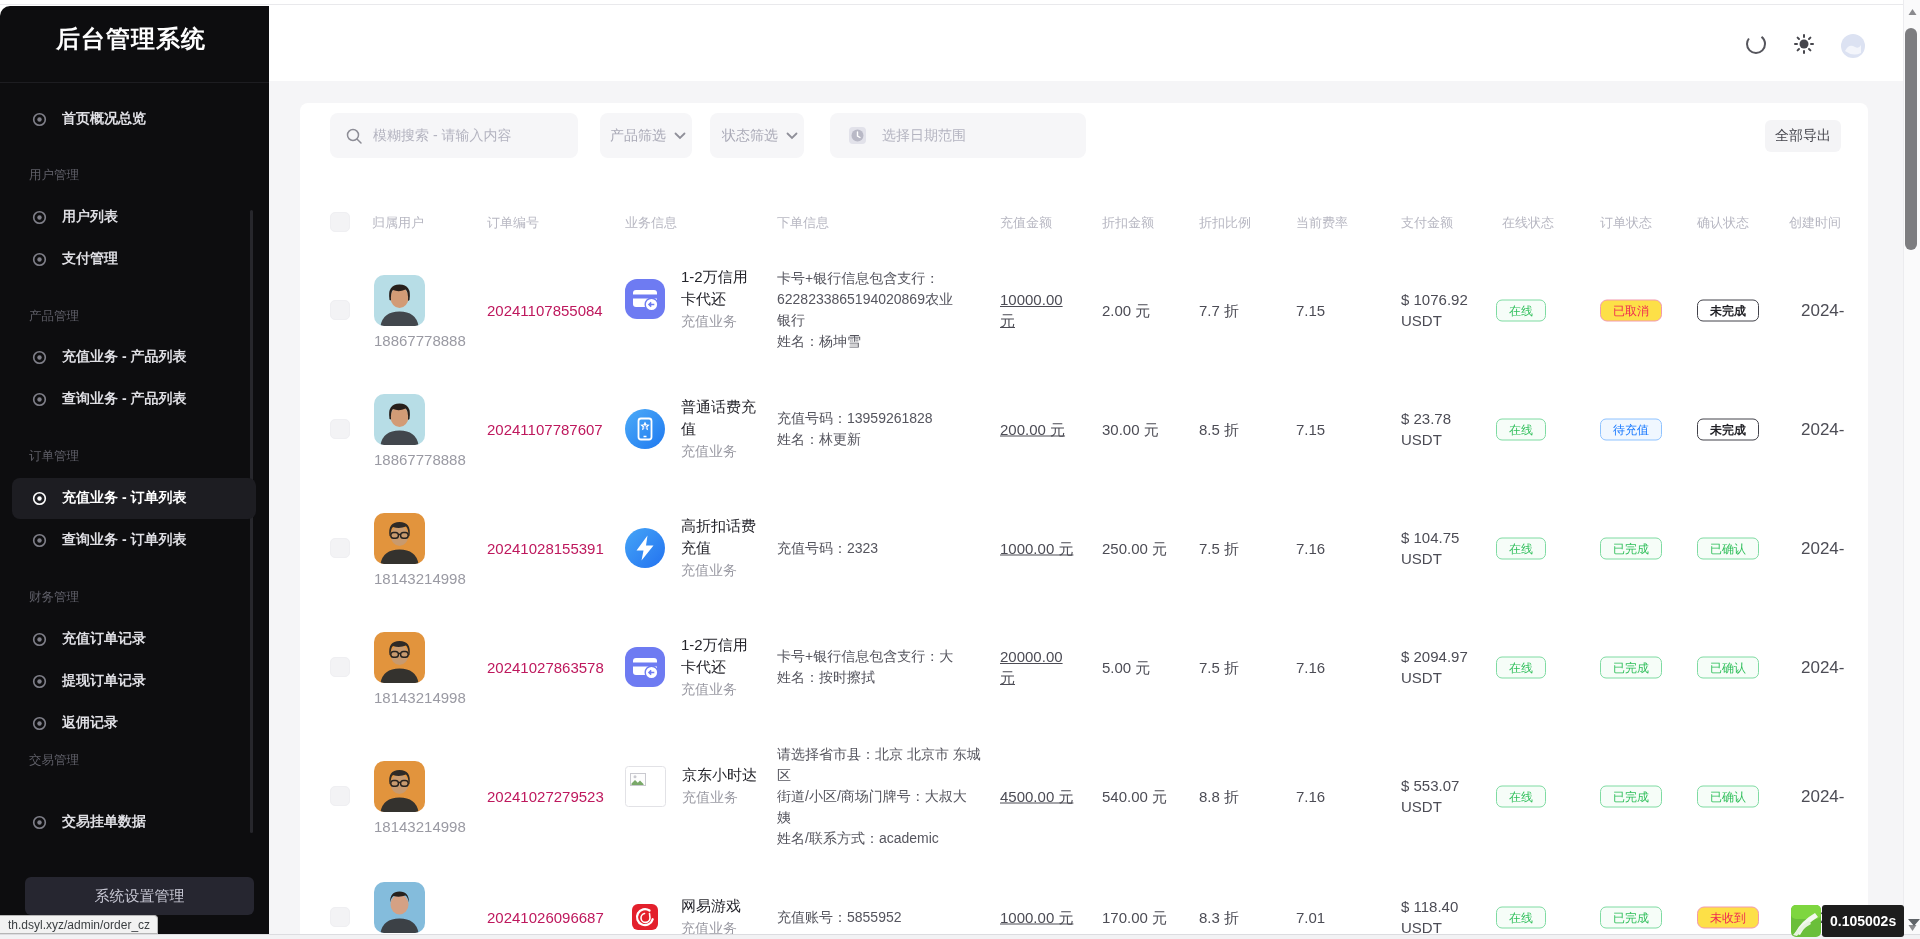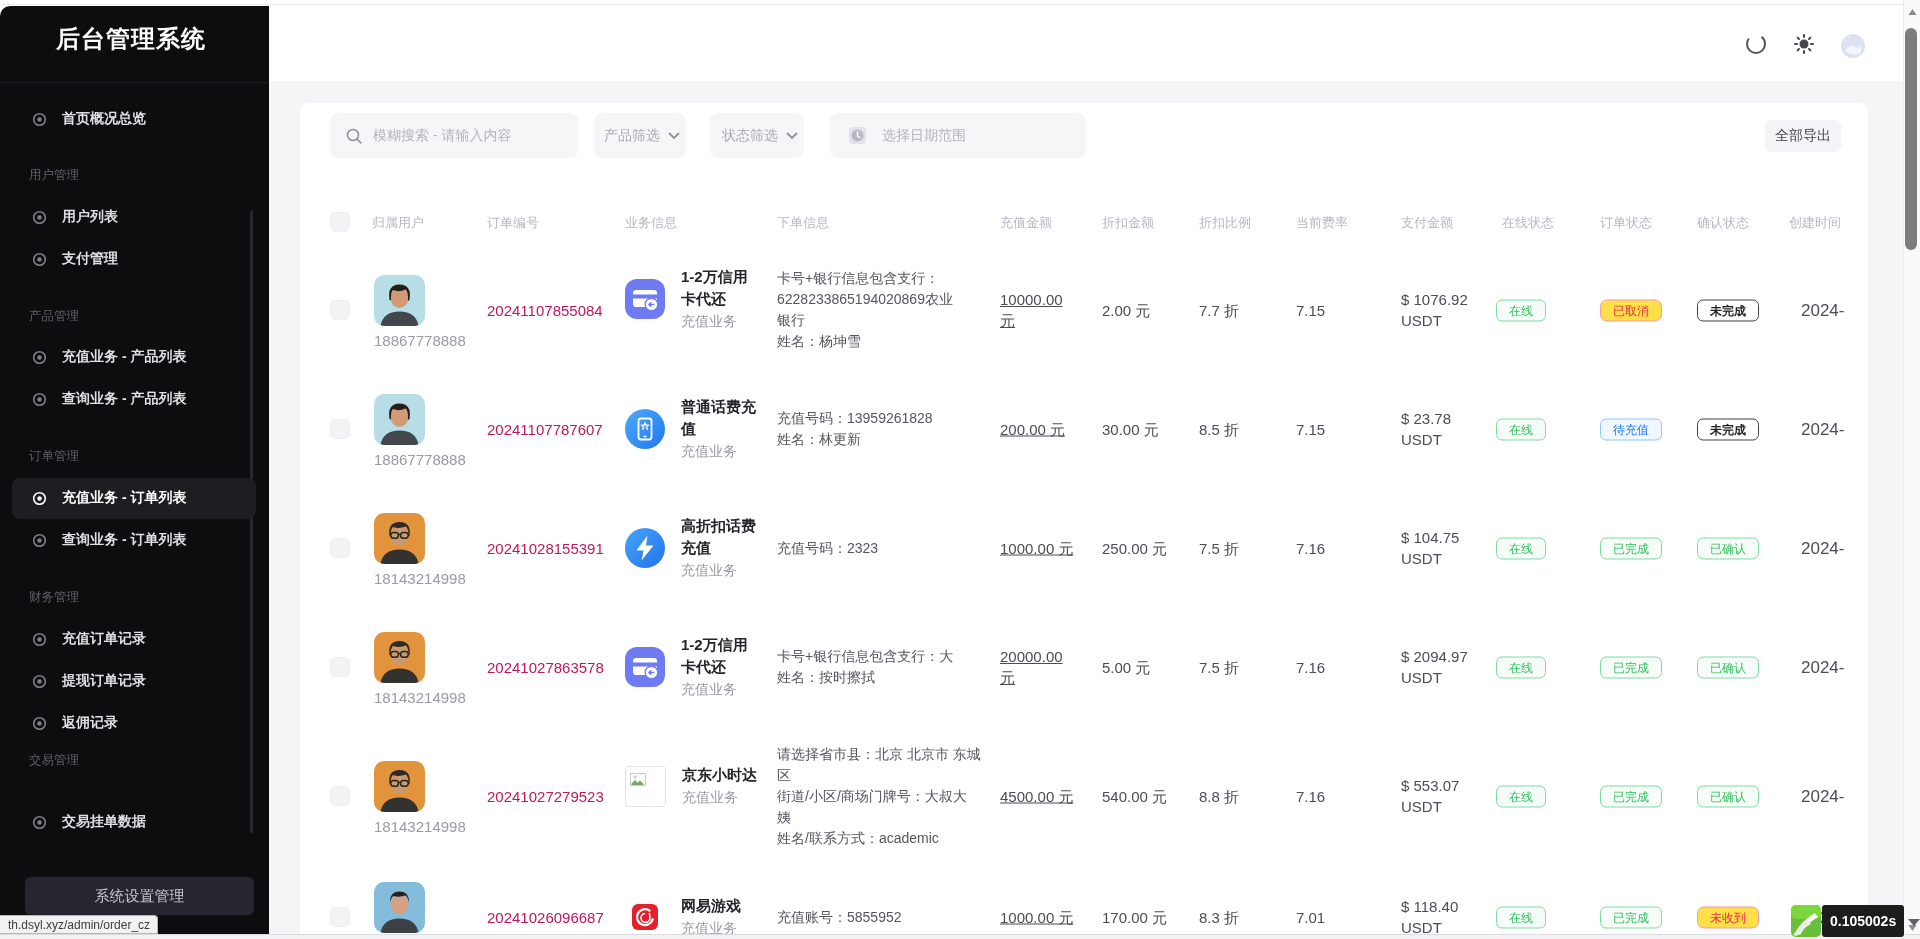--- a/index.html
+++ b/index.html
@@ -30,21 +30,21 @@
 
   
   #content { position:absolute; left:269px; top:81px; width:1634px; height:858px; background:#f5f5f7; }
   #card { position:absolute; left:300px; top:103px; width:1568px; height:836px;
     background:#fff; border-radius:8px 8px 0 0; overflow:hidden; }
 
   
   .fbox { position:absolute; top:10px; height:45px; background:#f6f6f8; border-radius:8px;
     display:flex; align-items:center; color:#b4b4c0; font-size:14px; }
   #f-search { left:30px; width:248px; }
-  #f-sel1 { left:294px; width:92px; }
+  #f-sel1 { left:300px; width:92px; }
   #f-sel2 { left:410px; width:94px; }
   #f-date { left:530px; width:256px; }
   #f-export { position:absolute; left:1465px; top:17px; width:76px; height:32px;
     background:#f4f4f6; border-radius:6px; color:#46464e; font-size:14px;
     display:flex; align-items:center; justify-content:center; }
   .selTxt { color:#a9a9b6; font-size:14px; }
 
   
   .hrow { position:absolute; top:102px; height:35px; width:1568px; }
   .hcell { position:absolute; top:50%; transform:translateY(-50%); font-size:13px; color:#b7b7c2; }
@@ -52,21 +52,21 @@
   .cell { position:absolute; top:50%; transform:translateY(-50%); font-size:15px;
     color:#4c4c55; line-height:21px; }
   .cb { position:absolute; left:30px; top:50%; transform:translateY(-50%); width:20px; height:20px;
     background:#f3f3f5; border:1px solid #efeff2; border-radius:5px; }
   .usr { left:74px; display:flex; flex-direction:column; margin-top:3px; }
   .usr .ph { font-size:15px; color:#9a9aa3; margin-top:4px; }
   .ava { width:51px; height:51px; border-radius:10px; overflow:hidden; }
   .ord { left:187px; color:#be185d; }
   .biz { left:325px; display:flex; align-items:center; }
   .biz .bt { margin-left:16px; }
-  .biz .bt .t1 { font-size:15px; font-weight:700; color:#24242b; line-height:22px; }
+  .biz .bt .t1 { font-size:15px; font-weight:400; color:#24242b; line-height:22px; }
   .biz .bt .t2 { font-size:14px; color:#9a9aa3; line-height:22px; }
   .info { left:477px; width:230px; color:#55555e; line-height:21px; font-size:14px; }
   .m1 { left:700px; width:88px;text-decoration:underline; }
   .m2 { left:802px; }
   .m3 { left:899px; }
   .m4 { left:996px; }
   .m5 { left:1101px; width:90px; }
   .tg1 { left:1196px; } .tg2 { left:1300px; } .tg3 { left:1397px; }
   .tm { left:1501px; font-size:17px; }
   .tag { display:inline-block; height:22px; line-height:20px; padding:0 12px;

